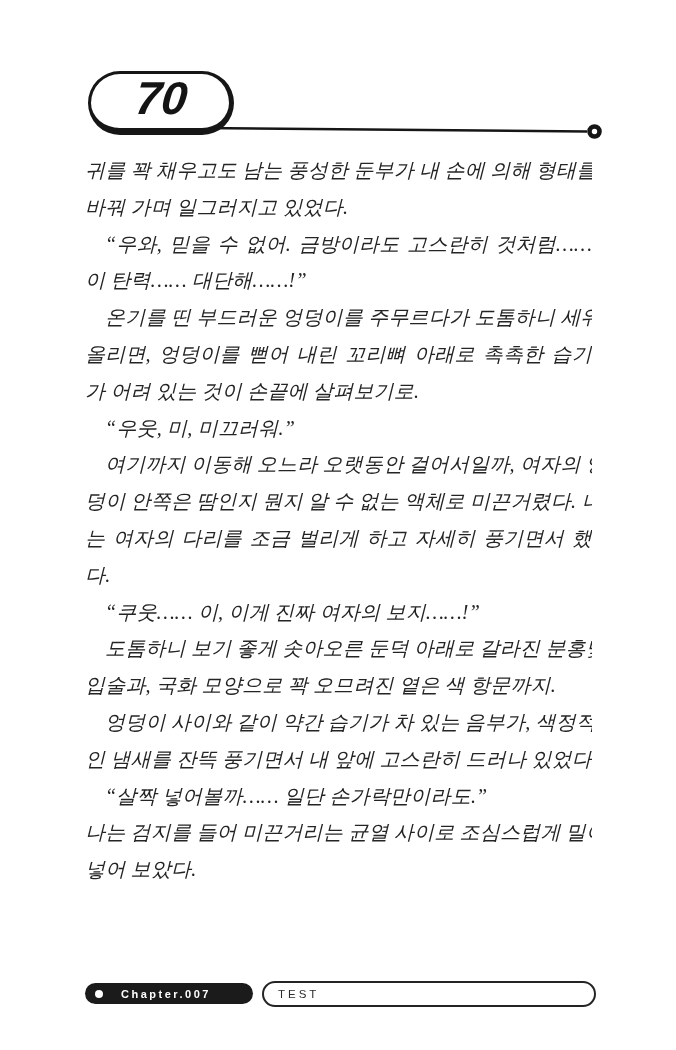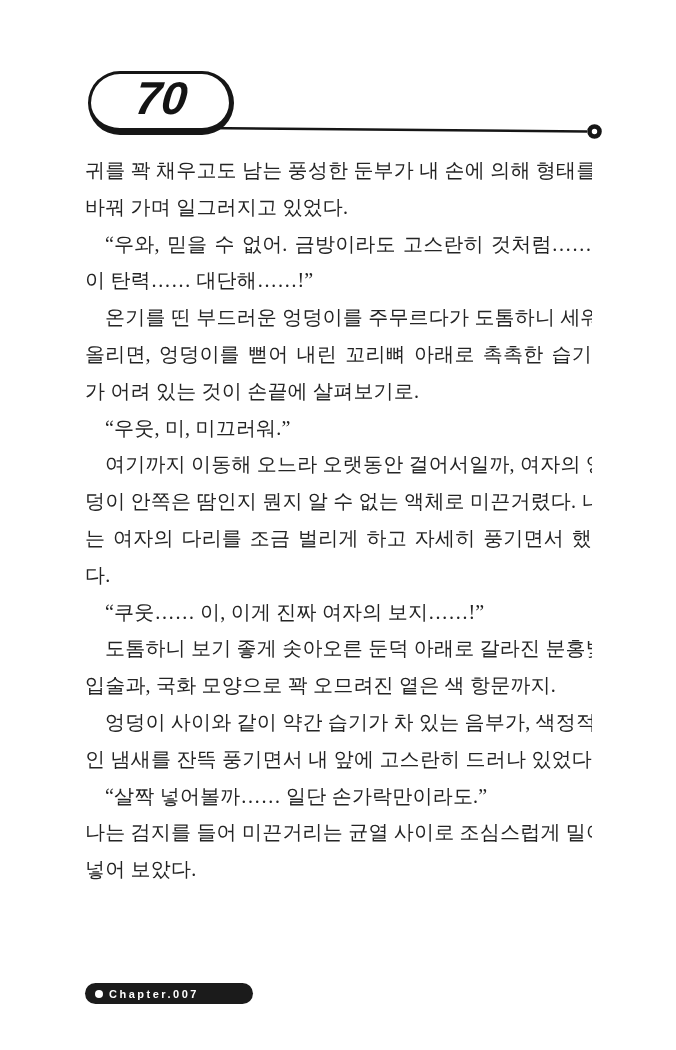--- a/index.html
+++ b/index.html
@@ -44,20 +44,21 @@
   }
 
   
   .body-text {
     position: absolute;
     left: 85px; top: 152px;
     width: 507px;
     font-size: 20px;
     line-height: 36.8px;
     letter-spacing: 0.2px;
+    font-style: italic;
   }
   .bline {
     height: 36.8px;
     overflow: hidden;
     white-space: nowrap;
   }
   .bline.indent { text-indent: 20px; }
   .bline.full {
     text-align: justify;
     text-align-last: justify;
@@ -74,21 +75,21 @@
     align-items: center;
   }
   .chapter-dot {
     width: 8px; height: 8px;
     border-radius: 50%;
     background: #ffffff;
     margin-left: 10px;
     flex: 0 0 auto;
   }
   .chapter-label {
-    margin-left: 6px;
+    margin-left: 18px;
     font-family: "Liberation Sans", "DejaVu Sans", sans-serif;
     font-size: 11px;
     font-weight: bold;
     letter-spacing: 2.5px;
     color: #ffffff;
     white-space: nowrap;
   }
   .section-box {
     position: absolute;
     left: 262px; top: 981px;
@@ -165,14 +166,17 @@
       <div class="bline full">나는 검지를 들어 미끈거리는 균열 사이로 조심스럽게 밀어</div>
 
       <div class="bline">넣어 보았다.</div>
     </div>
 
   <div class="chapter-badge">
     <span class="chapter-dot"></span>
     <span class="chapter-label">Chapter.007</span>
   </div>
 
+  <div class="section-box">
+    <span class="section-label">TEST</span>
+  </div>
 
 </div>
 
 </body></html>

